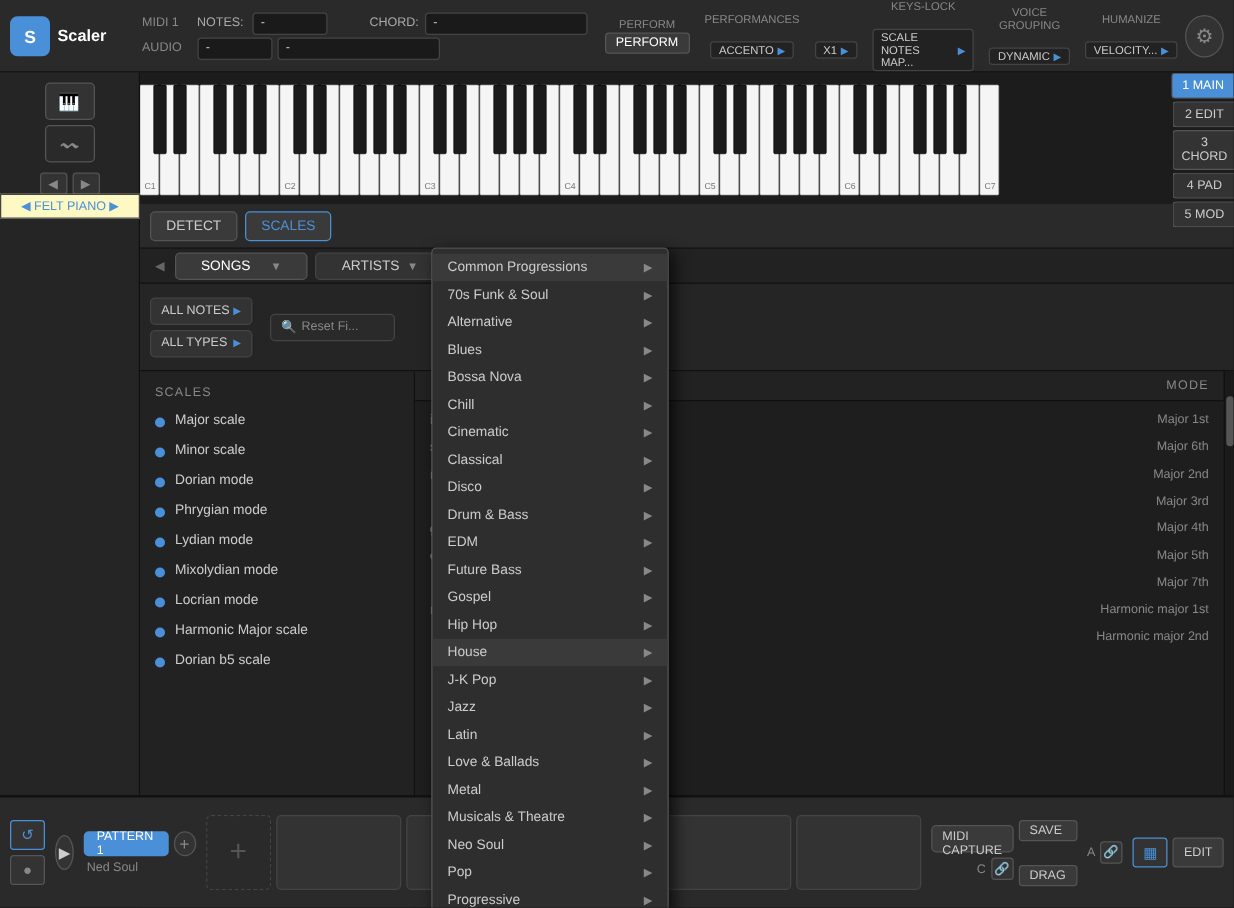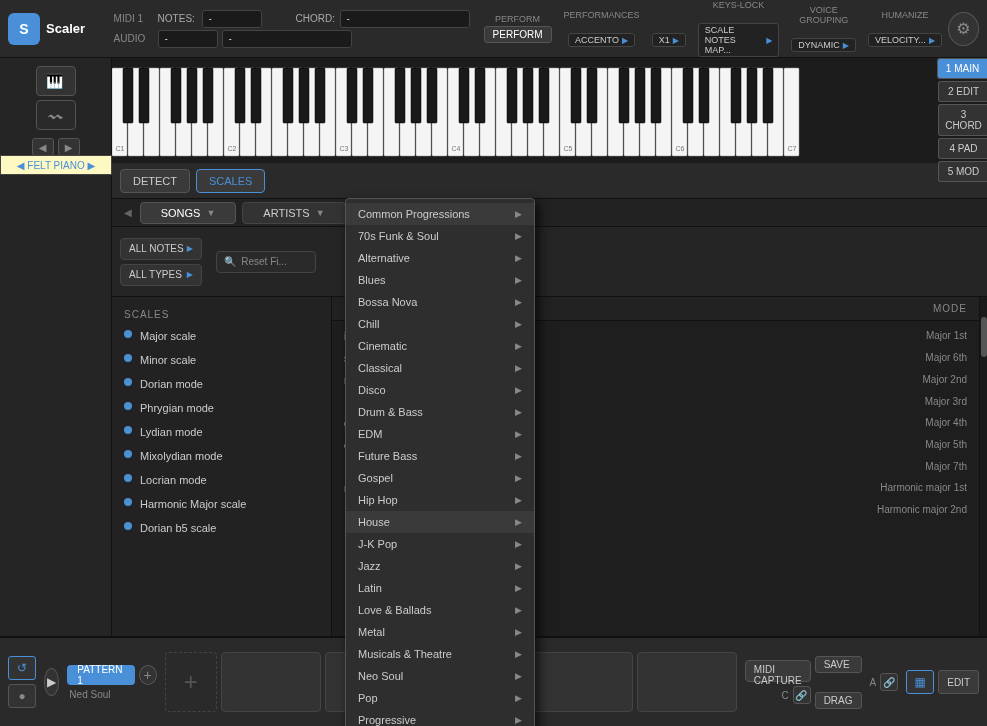--- a/index.html
+++ b/index.html
@@ -250,21 +250,21 @@
     .songs-tab {
       background: #3a3a3a;
       border: 1px solid #555;
       border-radius: 4px;
       color: #fff;
       font-size: 11px;
       padding: 3px 20px;
       cursor: pointer;
       display: flex;
       align-items: center;
-      gap: 6px;
+      gap: 16px;
       margin: 0 4px;
       height: 22px;
     }
     .tab-arrow {
       color: #888;
       font-size: 9px;
     }
     .artists-tab {
       background: #333;
       border: 1px solid #444;
@@ -336,21 +336,21 @@
       padding: 8px 0;
     }
     .scales-header {
       color: #888;
       font-size: 10px;
       padding: 4px 12px;
       letter-spacing: 1px;
     }
     .scale-item {
       display: flex;
-      align-items: flex-start;
+      align-items: flex-end;
       padding: 6px 12px;
       gap: 8px;
       cursor: pointer;
     }
     .scale-dot {
       width: 8px;
       height: 8px;
       border-radius: 50%;
       background: #4a90d9;
       flex-shrink: 0;

